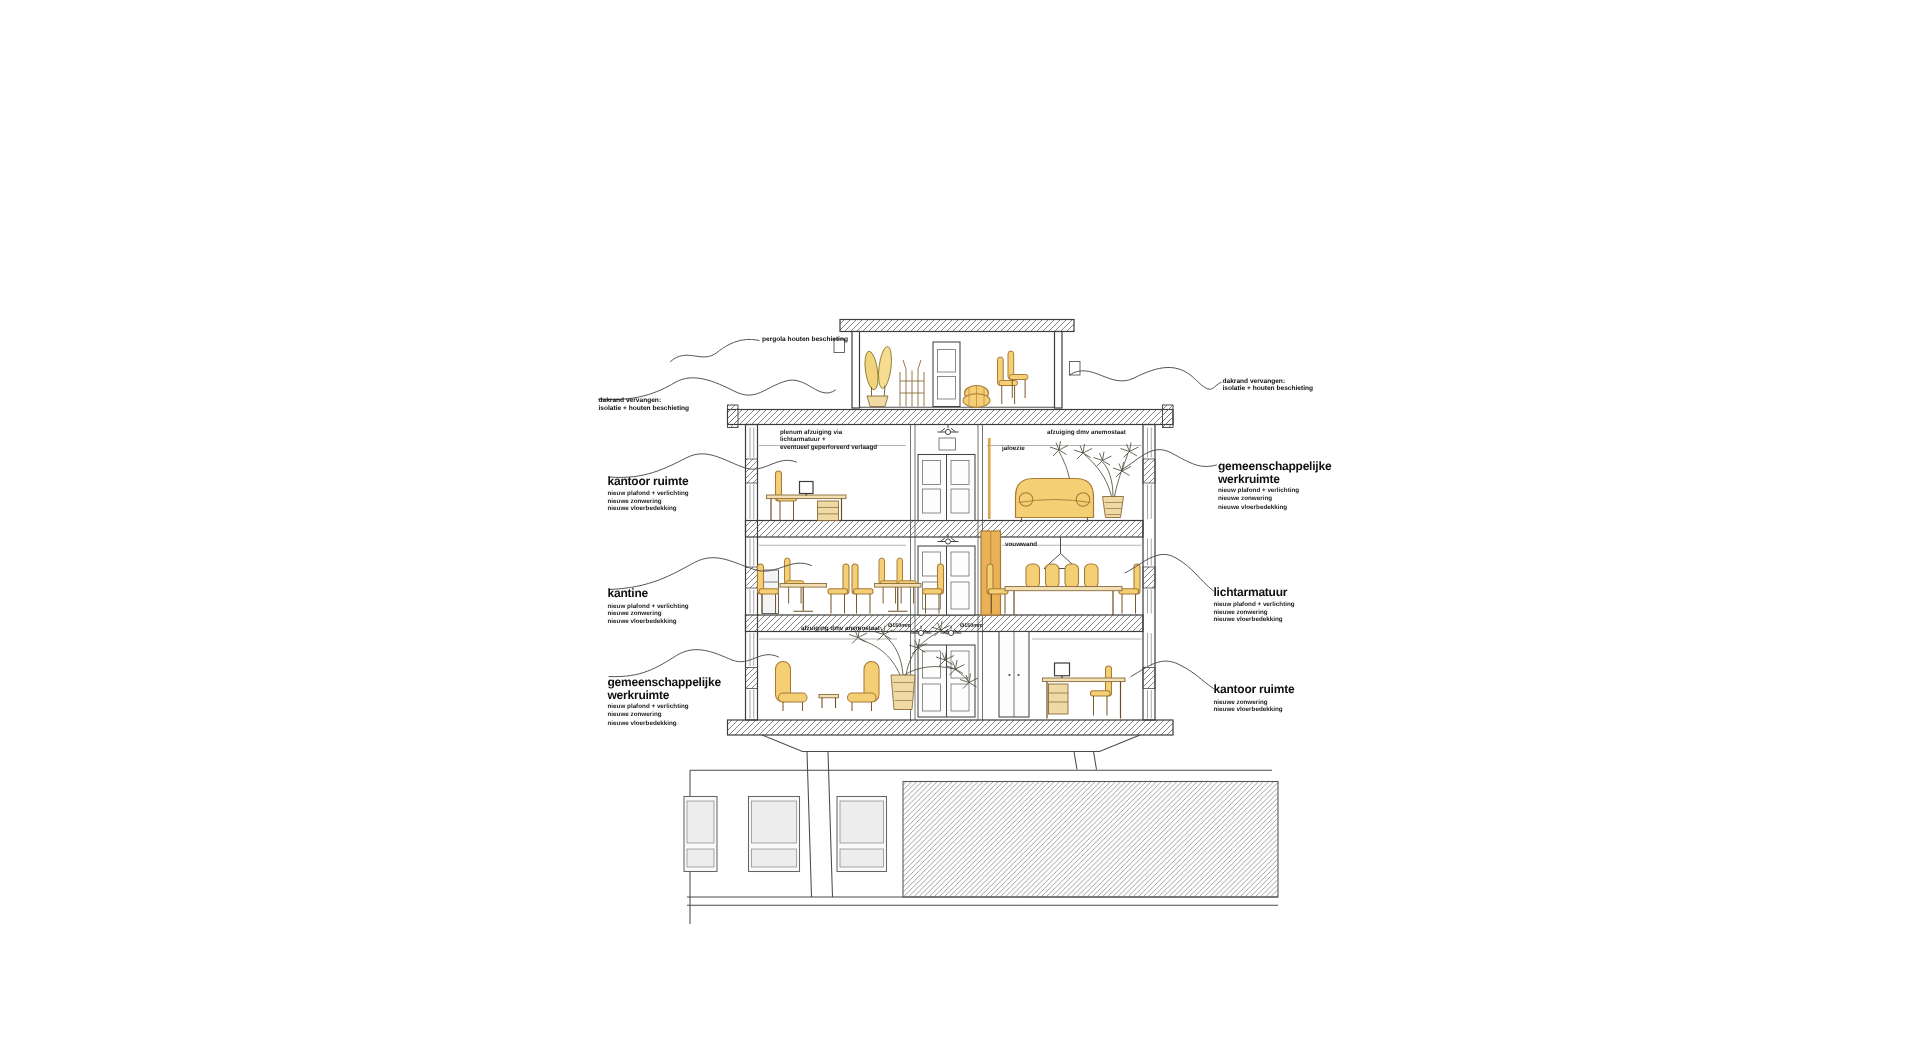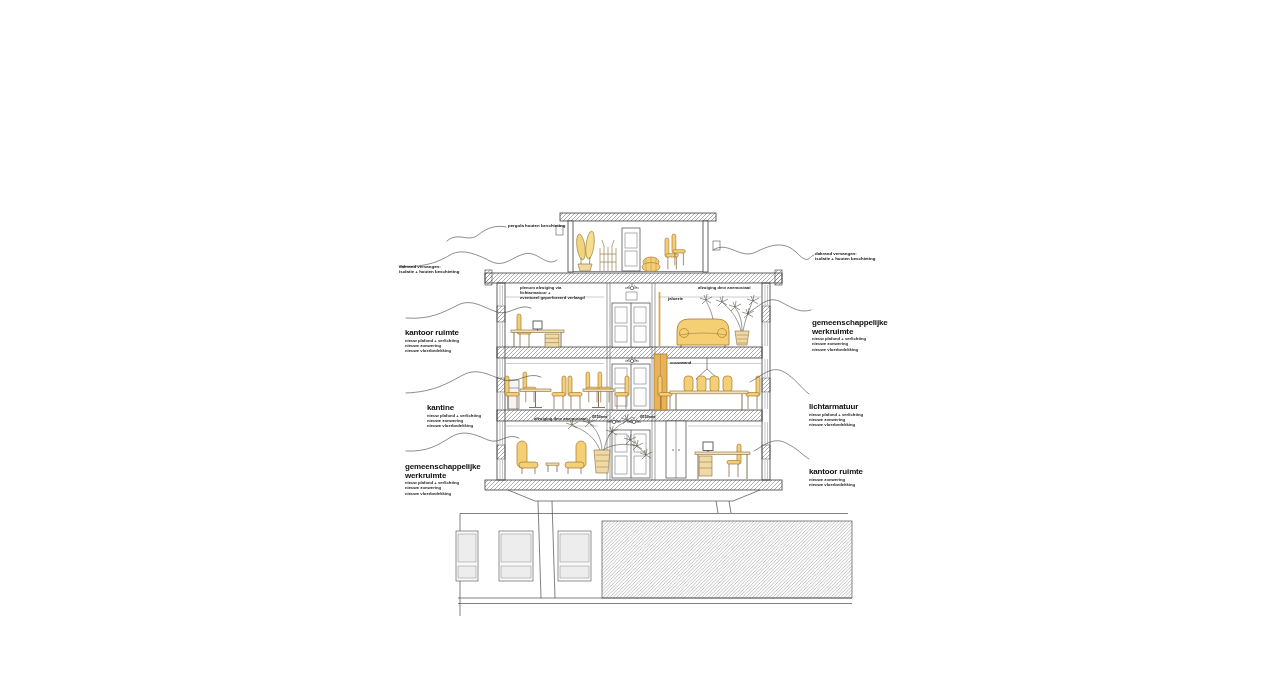--- a/index.html
+++ b/index.html
@@ -1,20 +1,20 @@
 <!DOCTYPE html>
 <html><head>
 <meta charset="utf-8">
 <style>
   html,body{margin:0;padding:0;background:#fff;}
   #stage{position:relative;width:1280px;height:700px;background:#ffffff;overflow:hidden;
          font-family:"Liberation Sans",sans-serif;color:#151515;}
   #drawing{position:absolute;left:0;top:0;}
   .lbl{position:absolute;}
-  .lbl .t{font-size:8px;font-weight:700;line-height:8.6px;letter-spacing:-0.15px;color:#101010;margin-top:12px;}
+  .lbl .t{font-size:8px;font-weight:700;line-height:8.6px;letter-spacing:-0.15px;color:#101010;}
   .lbl .s{font-size:4.2px;font-weight:700;line-height:5.2px;color:#1c1c1c;}
   .lbl.small div{font-size:4.4px;font-weight:700;line-height:5.4px;color:#101010;}
   .ann{position:absolute;font-size:4.2px;font-weight:700;line-height:4.9px;color:#1a1a1a;}
   .ann.tiny{font-size:3.6px;}
 </style>
 </head>
 <body>
 
 <div id="stage">
 
@@ -283,21 +283,21 @@
     <div>isolatie + houten beschieting</div>
   </div>
 
   <div class="lbl" style="left:405px;top:317px;width:70px">
     <div class="t">kantoor ruimte</div>
     <div class="s">nieuw plafond + verlichting</div>
     <div class="s">nieuwe zonwering</div>
     <div class="s">nieuwe vloerbedekking</div>
   </div>
 
-  <div class="lbl" style="left:427px;top:392px;width:70px">
+  <div class="lbl" style="left:405px;top:392px;width:70px">
     <div class="t">kantine</div>
     <div class="s">nieuw plafond + verlichting</div>
     <div class="s">nieuwe zonwering</div>
     <div class="s">nieuwe vloerbedekking</div>
   </div>
 
   <div class="lbl" style="left:405px;top:451px;width:78px">
     <div class="t">gemeenschappelijke werkruimte</div>
     <div class="s">nieuw plafond + verlichting</div>
     <div class="s">nieuwe zonwering</div>

